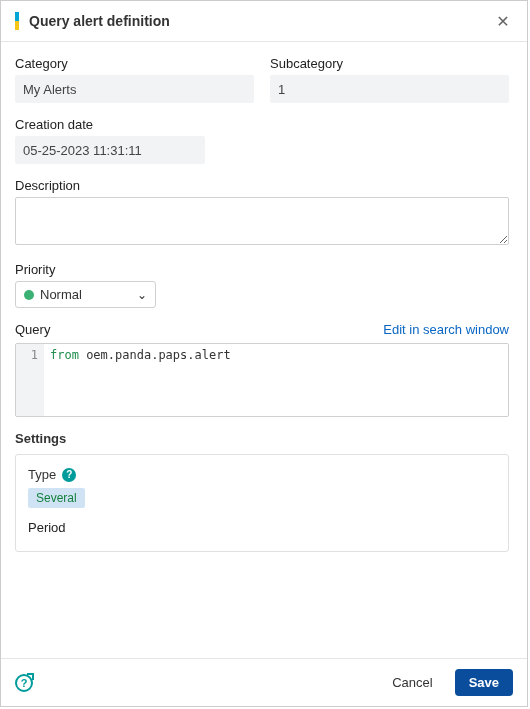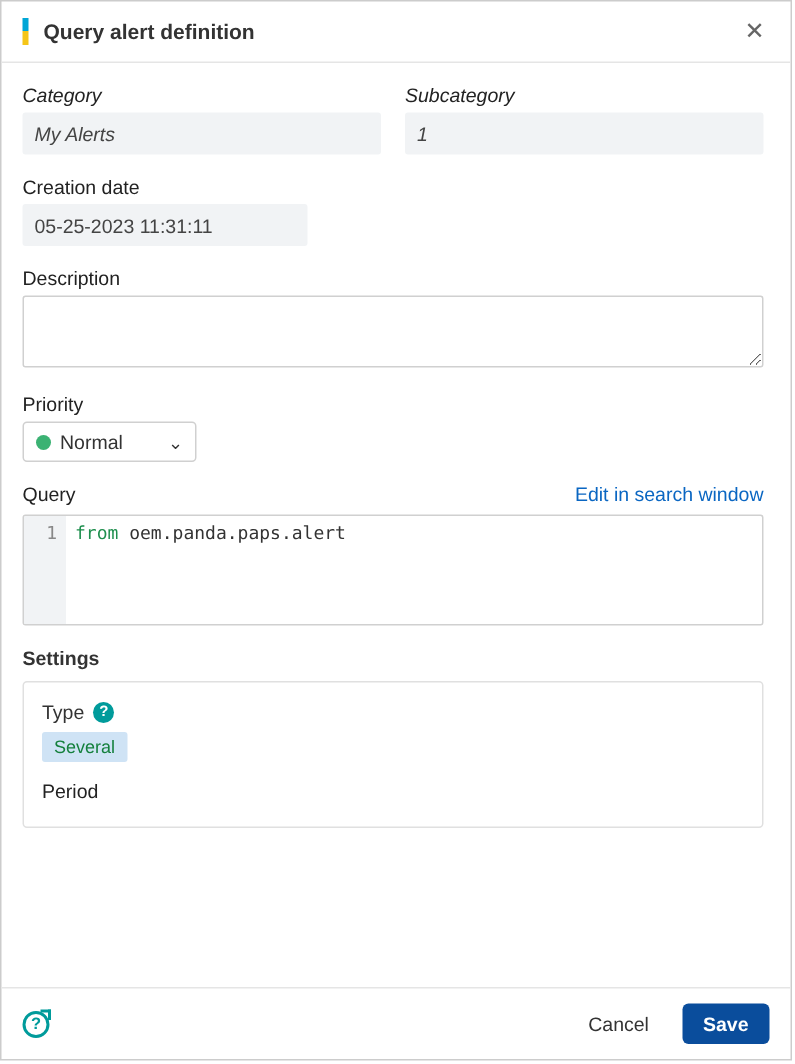--- a/index.html
+++ b/index.html
@@ -11,21 +11,21 @@
   .close-btn { border: none; background: none; cursor: pointer; color: #666; font-size: 16px; width: 20px; height: 20px; display: flex; align-items: center; justify-content: center; }
   .body { flex: 1; overflow-y: auto; padding: 14px 18px 10px 14px; }
   .body::-webkit-scrollbar { width: 8px; }
   .body::-webkit-scrollbar-thumb { background: #c9c9c9; border-radius: 4px; }
   .field-label { font-size: 13px; color: #222; margin-bottom: 4px; display: block; }
   .field-group { margin-bottom: 14px; }
   .ro-input { background: #f1f3f5; border: none; padding: 6px 8px; font-size: 13px; color: #444; height: 28px; display: flex; align-items: center; border-radius: 2px; }
   .text-input { width: 100%; border: 1px solid #d0d0d0; padding: 6px 8px; font-size: 13px; height: 28px; border-radius: 2px; }
   .textarea-input { width: 100%; border: 1px solid #d0d0d0; padding: 6px 8px; font-size: 13px; height: 48px; border-radius: 2px; resize: both; font-family: inherit; }
   .row-2 { display: flex; gap: 16px; }
-  .row-2 > .field-group { flex: 1; font-style: italic; }
+  .row-2 > .field-group { flex: 1; }
   .select-like { display: inline-flex; align-items: center; border: 1px solid #d0d0d0; border-radius: 3px; padding: 5px 8px; cursor: pointer; font-size: 13px; min-width: 110px; justify-content: space-between; gap: 8px; }
   .select-left { display: flex; align-items: center; gap: 6px; }
   .dot { width: 10px; height: 10px; border-radius: 50%; display: inline-block; }
   .chev { color: #333; font-size: 12px; }
   .query-head { display: flex; justify-content: space-between; align-items: center; margin-bottom: 6px; }
   .link { color: #0a66c2; font-size: 13px; cursor: pointer; text-decoration: none; }
   .code-editor { border: 1px solid #d0d0d0; border-radius: 2px; display: flex; height: 74px; overflow: hidden; font-family: "Consolas", "Menlo", monospace; font-size: 12px; }
   .gutter { width: 28px; background: #f1f3f5; padding: 4px 6px; text-align: right; color: #888; }
   .code-area { flex: 1; padding: 4px 6px; white-space: pre; }
   .kw { color: #1f8f4e; }
@@ -75,21 +75,21 @@
     </div>
 
 
     <div class="field-group">
       <label class="field-label">Description</label>
       <textarea class="textarea-input" style=""></textarea>
     </div>
 
     <div class="field-group">
       <label class="field-label">Priority</label>
-      <div class="select-like" style="width: 116px; gap: 22px;">
+      <div class="select-like" style="width: 141px; gap: 22px;">
         <span class="select-left">
           <span class="dot" style="background:#3bb273"></span>
           <span>Normal</span>
         </span>
         <span class="chev">⌄</span>
       </div>
     </div>
 
     <div class="field-group">
       <div class="query-head">

